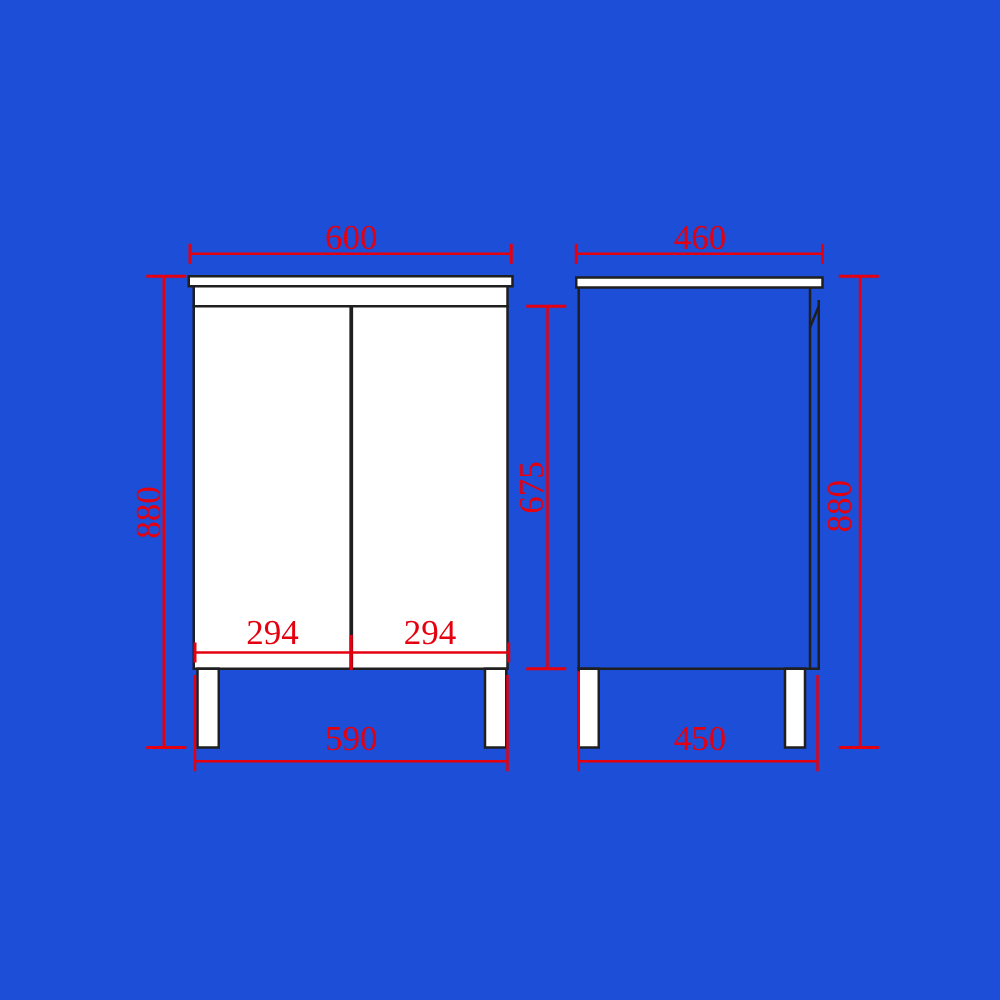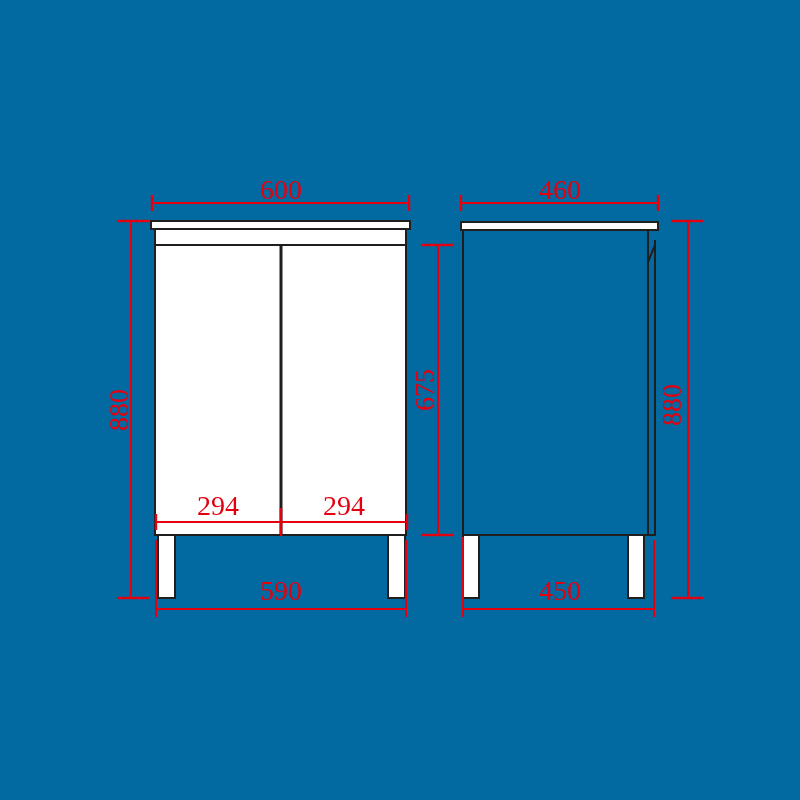--- a/index.html
+++ b/index.html
@@ -4,21 +4,21 @@
 <style>
   html, body {
     margin: 0;
     padding: 0;
     background: #ffffff;
   }
   .canvas {
     position: relative;
     width: 800px;
     height: 800px;
-    background: #0369a1;
+    background: #1d4ed8;
     overflow: hidden;
     text-decoration: underline;
   }
   svg { display: block; }
   .part {
     fill: #ffffff;
     stroke: var(--line-color, #1f1f1f);
     stroke-width: 2;
   }
   .edge {

